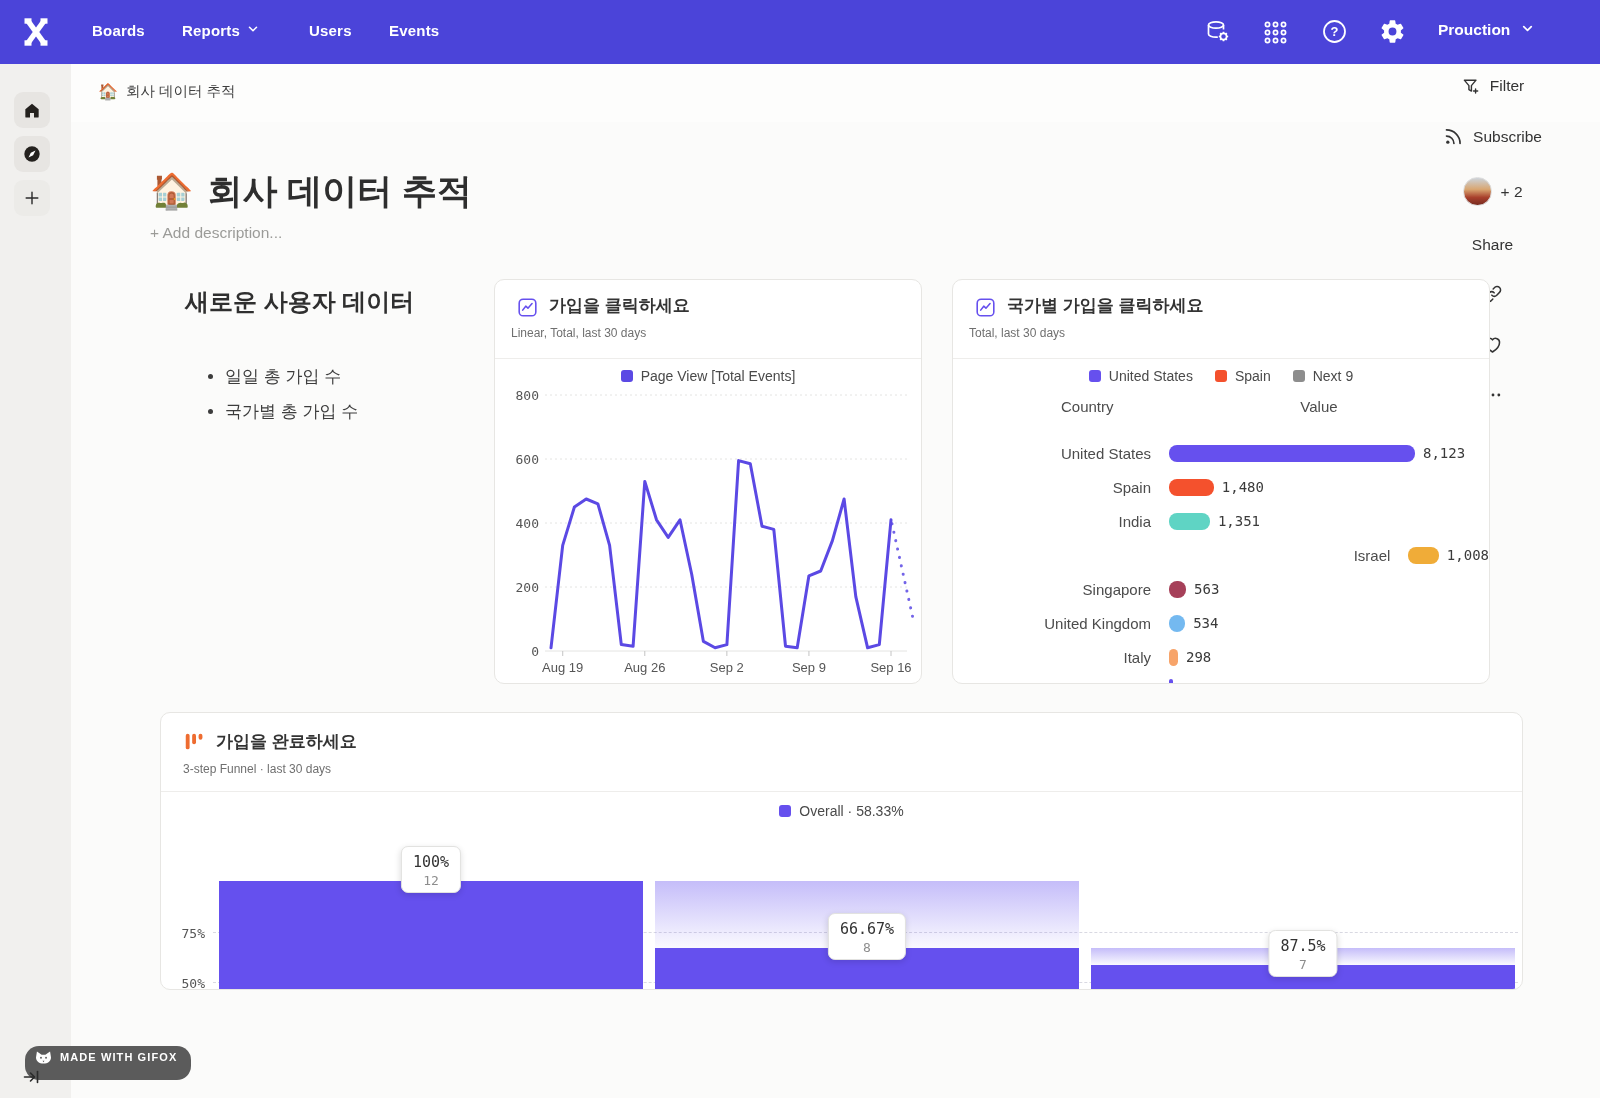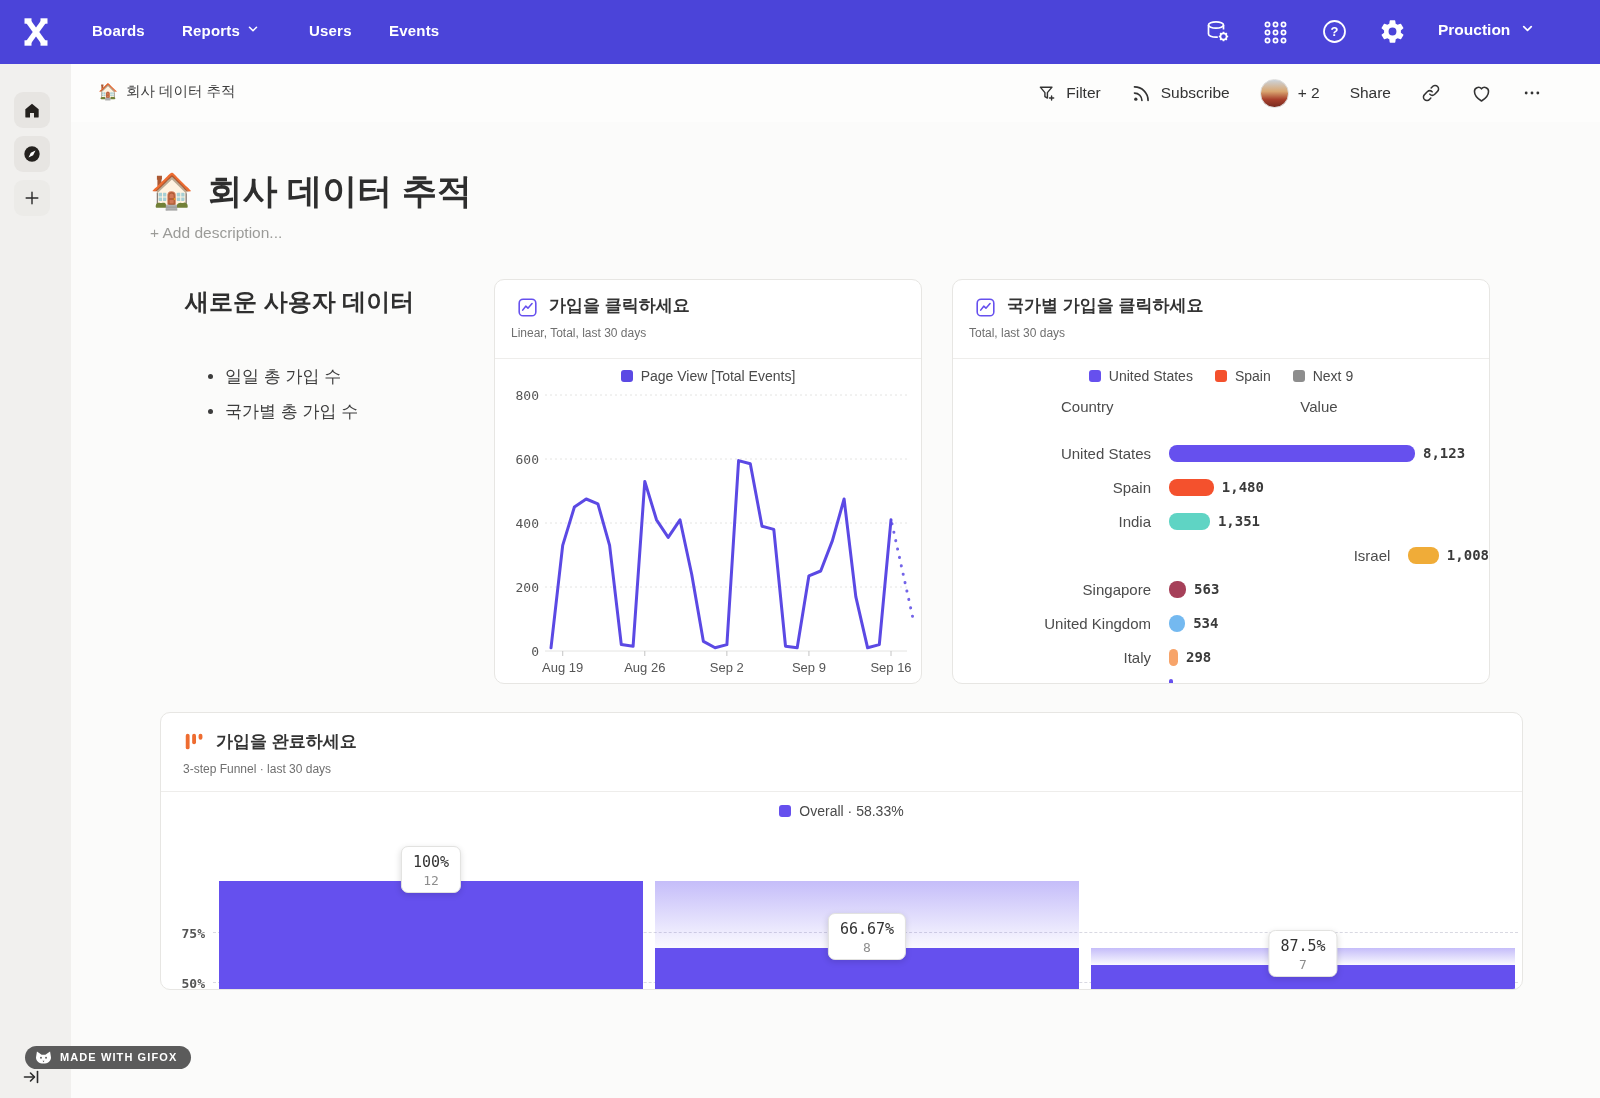--- a/index.html
+++ b/index.html
@@ -18,21 +18,21 @@
   .nav-icon{width:27px;height:27px;cursor:pointer;}
   #project-switcher{color:#fff;font-size:15.5px;font-weight:600;display:flex;gap:10px;cursor:pointer;}
 
   
   #sidebar{left:0;top:64px;width:71px;height:1034px;background:#f1f0ee;}
   .side-btn{left:14px;width:36px;height:36px;border-radius:9px;background:#e7e5e2;display:flex;align-items:center;justify-content:center;cursor:pointer;}
 
   
   #crumb-row{left:71px;top:64px;width:1529px;height:58px;background:#fdfdfc;}
   #breadcrumb{left:27px;top:18px;display:flex;align-items:center;gap:8px;font-size:14.5px;color:#3f3f3f;cursor:pointer;}
-  #toolbar{right:58px;top:12px;display:flex;align-items:center;gap:30px;height:34px;}
+  #toolbar{right:58px;top:12px;display:flex;align-items:center;gap:30px;height:34px;flex-direction:column;}
   .tool-item{display:flex;align-items:center;gap:9px;font-size:15.5px;color:#333;cursor:pointer;}
   #avatar{width:27px;height:27px;border-radius:50%;
      background:linear-gradient(180deg,#ccd3da 0%,#d9a671 42%,#a8402c 72%,#772b20 100%);
      border:1px solid #ddd;}
 
   
   #page-title{left:150px;top:168px;font-size:35px;font-weight:700;color:#2e2e2e;display:flex;gap:14px;align-items:center;}
   #add-desc{left:150px;top:224px;font-size:15.5px;color:#9b9b98;cursor:text;}
 
   
@@ -45,21 +45,21 @@
   #card-line{left:494px;top:279px;width:428px;height:405px;}
   #card-bar{left:952px;top:279px;width:538px;height:405px;overflow:hidden;}
   #card-funnel{left:160px;top:712px;width:1363px;height:278px;overflow:hidden;}
   .card-icon{position:absolute;left:22px;top:17px;}
   .card-title{position:absolute;left:54px;top:14px;font-size:17px;font-weight:700;color:#333;}
   .card-sub{position:absolute;left:16px;top:46px;font-size:12px;color:#6f6f6f;}
   .card-div{position:absolute;left:0;top:78px;width:100%;height:1px;background:#eeedeb;}
   .legend{position:absolute;top:88px;left:0;width:100%;display:flex;justify-content:center;gap:22px;font-size:14px;color:#4a4a4a;}
   .legend-item{display:flex;align-items:center;gap:8px;cursor:pointer;}
   .swatch{width:12px;height:12px;border-radius:3px;display:inline-block;}
-  .mono{font-family:"DejaVu Sans Mono", monospace;font-weight:bold;}
+  .mono{font-family:"DejaVu Sans Mono", monospace;}
 
   
   #line-plot{position:absolute;left:0;top:95px;}
 
   
   .thead{position:absolute;top:118px;font-size:15px;color:#4c4c4c;}
   #country-rows{position:absolute;left:0;top:156px;width:100%;}
   .crow{position:absolute;left:0;width:100%;height:34px;display:flex;align-items:center;cursor:pointer;}
   .crow .lbl{width:198px;text-align:right;padding-right:18px;font-size:15px;color:#4c4c4c;flex:none;}
   .crow .bar{height:17px;border-radius:8px;flex:none;}
@@ -71,21 +71,21 @@
   .fbar-solid{position:absolute;background:#6550ee;cursor:pointer;}
   .fbar-fade{position:absolute;background:linear-gradient(180deg,rgba(102,81,240,.38),rgba(102,81,240,.03));}
   .flabel{position:absolute;transform:translateX(-50%);background:#fff;border:1px solid #e2e2e0;border-radius:7px;
       box-shadow:0 2px 6px rgba(0,0,0,.13);padding:6px 11px 4px;text-align:center;z-index:3;}
   .flabel .l1{font-family:"DejaVu Sans Mono", monospace;font-size:15px;color:#333;}
   .flabel .l2{font-family:"DejaVu Sans Mono", monospace;font-size:13px;color:#8d8d8d;margin-top:2px;}
   #funnel-base{position:absolute;left:52px;top:370px;width:1305px;height:1px;background:#ececec;}
 
   
   #gifox-badge{left:25px;top:1046px;height:22px;background:#5b5b5b;border-radius:14px;display:flex;align-items:center;
-     gap:8px;padding:0 14px 1px 10px;color:#fff;font-size:11px;font-weight:700;letter-spacing:1.1px;cursor:pointer;}
+     gap:8px;padding:0 14px 12px 10px;color:#fff;font-size:11px;font-weight:700;letter-spacing:1.1px;cursor:pointer;}
   #collapse-arrow{left:22px;top:1068px;cursor:pointer;}
 </style>
 </head>
 <body>
 
 <div id="topnav" class="abs">
   <div class="abs" style="left:18px;top:14px;">
     <svg width="36" height="36" viewBox="0 0 36 36">
       <g stroke="#fff" stroke-width="5.4" stroke-linecap="butt" fill="none">
         <path d="M10 7 L26 29"></path>

